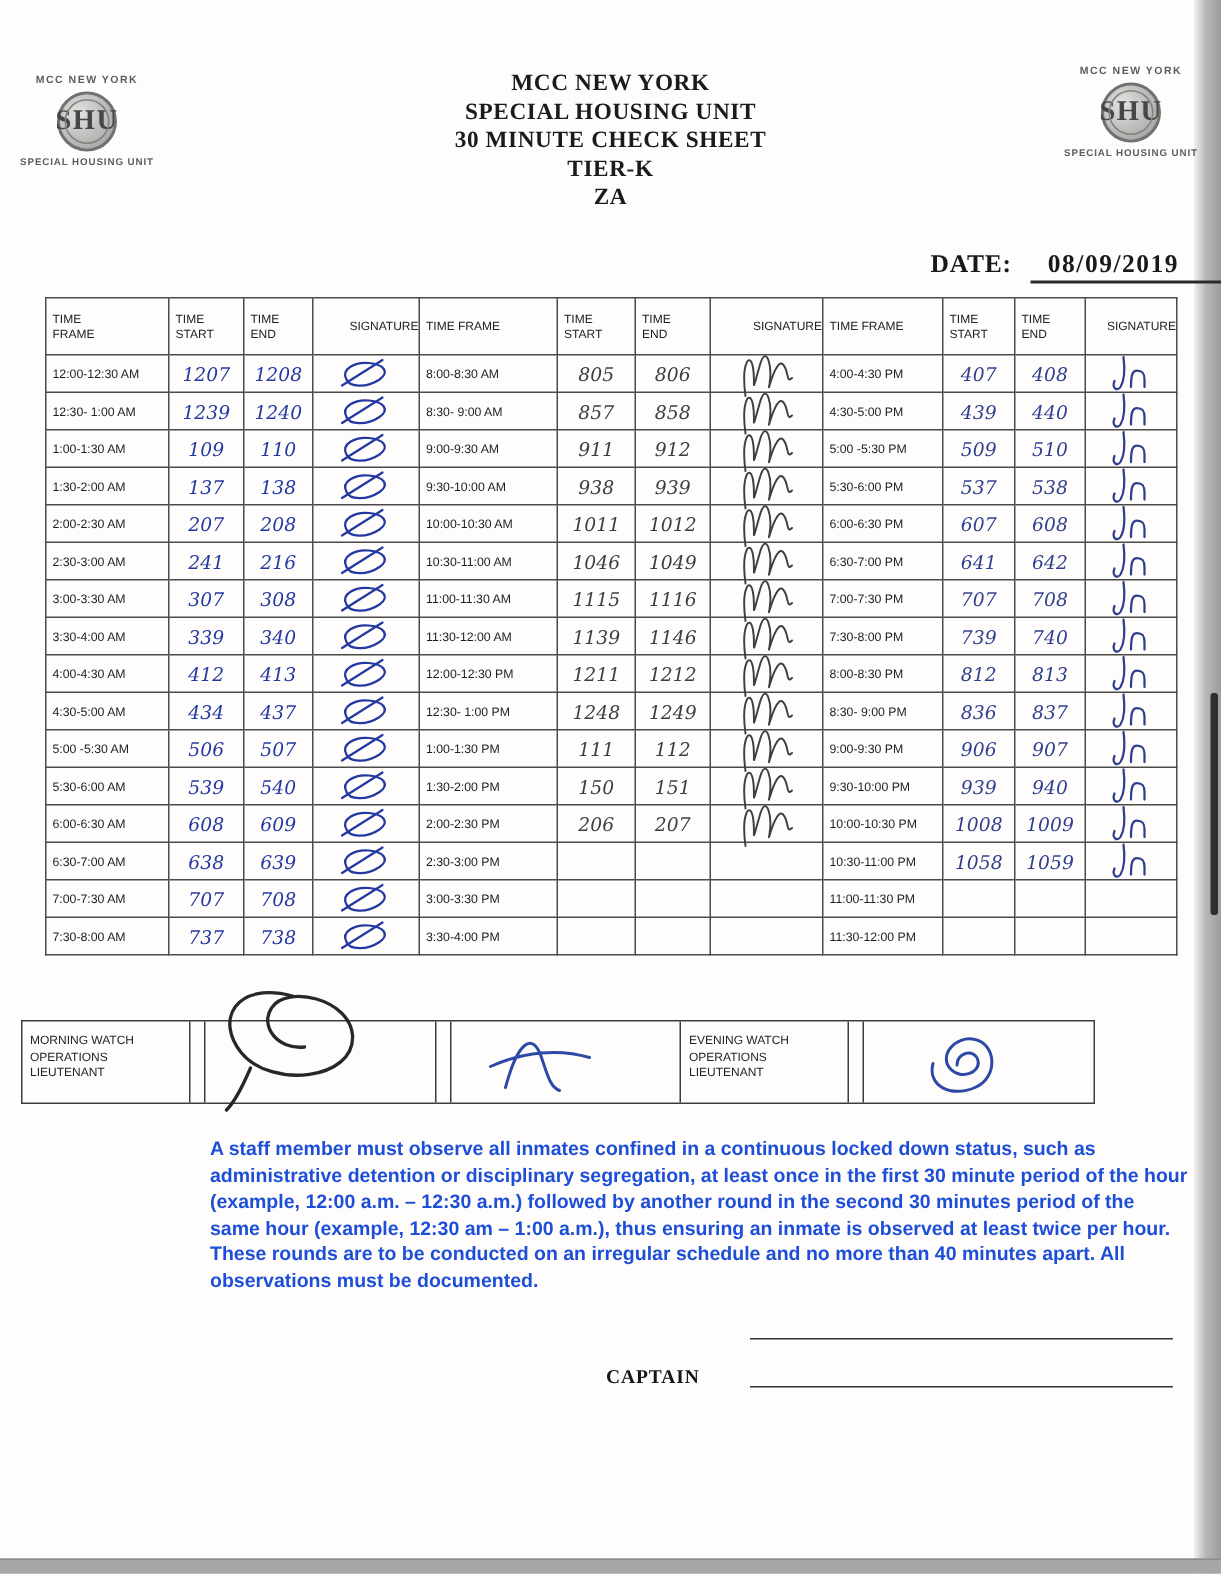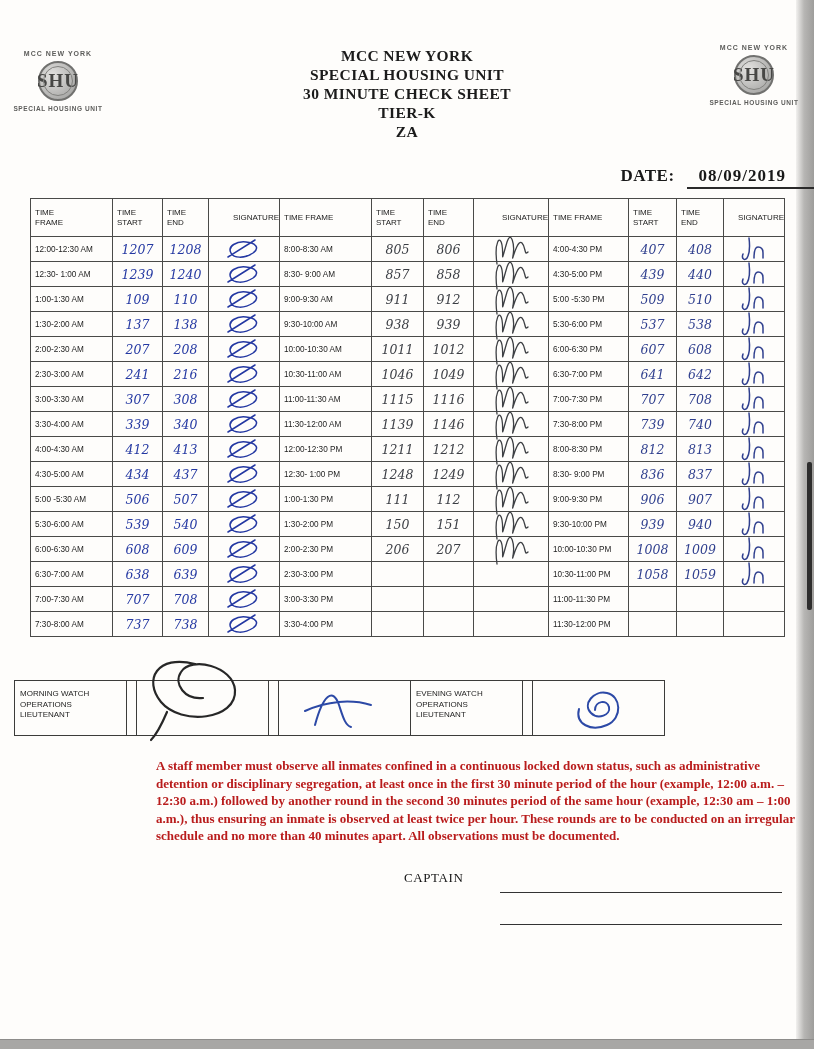--- a/index.html
+++ b/index.html
@@ -42,36 +42,36 @@
   .check-table td { height:25px; }
   td.frame { font-size:8.2px; color:#1d1d1d; padding-left:4px; white-space:nowrap; }
   td.hand { text-align:center; font-family:"DejaVu Serif", serif; font-style:italic; font-size:12.5px; overflow:visible; white-space:nowrap; }
   .ink-blue { color:#2438a2; }
   .ink-dark { color:#3b3e44; }
   .ink-navy { color:#2f3f8e; }
   td.sigcell { text-align:center; overflow:visible; }
   td.sigcell svg { vertical-align:middle; }
 
   
-  .watch-strip { position:absolute; top:680px; left:14px; width:651px; height:56px;
+  .watch-strip { position:absolute; top:680px; left:14px; width:716px; height:56px;
     border:1.5px solid #3c3c3a; display:flex; background:#fefdfb; }
   .watch-label { width:112px; border-right:1.2px solid #3c3c3a; font-size:8px; line-height:10.5px;
     padding:8px 4px 3px 5px; color:#242424; }
   .watch-narrow { width:10px; border-right:1.2px solid #3c3c3a; }
   .watch-sig { flex:1; border-right:1.2px solid #3c3c3a; display:flex; align-items:center; overflow:visible; }
   .watch-sig:last-child { border-right:none; }
 
   
-  .notice { position:absolute; top:757px; left:156px; width:652px;
-    font-family:Liberation Serif, serif; font-weight:bold; font-size:13px; line-height:17.5px; color:#b91c1c; }
+  .notice { position:absolute; top:757px; left:140px; width:652px;
+    font-family:Liberation Sans, sans-serif; font-weight:bold; font-size:13px; line-height:17.5px; color:#1d4ed8; }
 
   
   .review-label { position:absolute; font-family:"Liberation Serif", serif; font-size:13px; color:#161616; letter-spacing:0.6px; white-space:nowrap; }
   .review-label.reviewed { top:878px; left:186px; }
-  .review-label.captain { top:870px; left:404px; }
+  .review-label.captain { top:910px; left:404px;font-weight:bold; }
   .blank-line { position:absolute; left:500px; width:282px; height:1px; border-bottom:1.3px solid #333; }
   .blank-line.reviewed { top:892px; }
   .blank-line.captain { top:924px; }
 </style>
 </head>
 <body>
 
 <div class="page">
 
   <div class="scan-right"></div>

